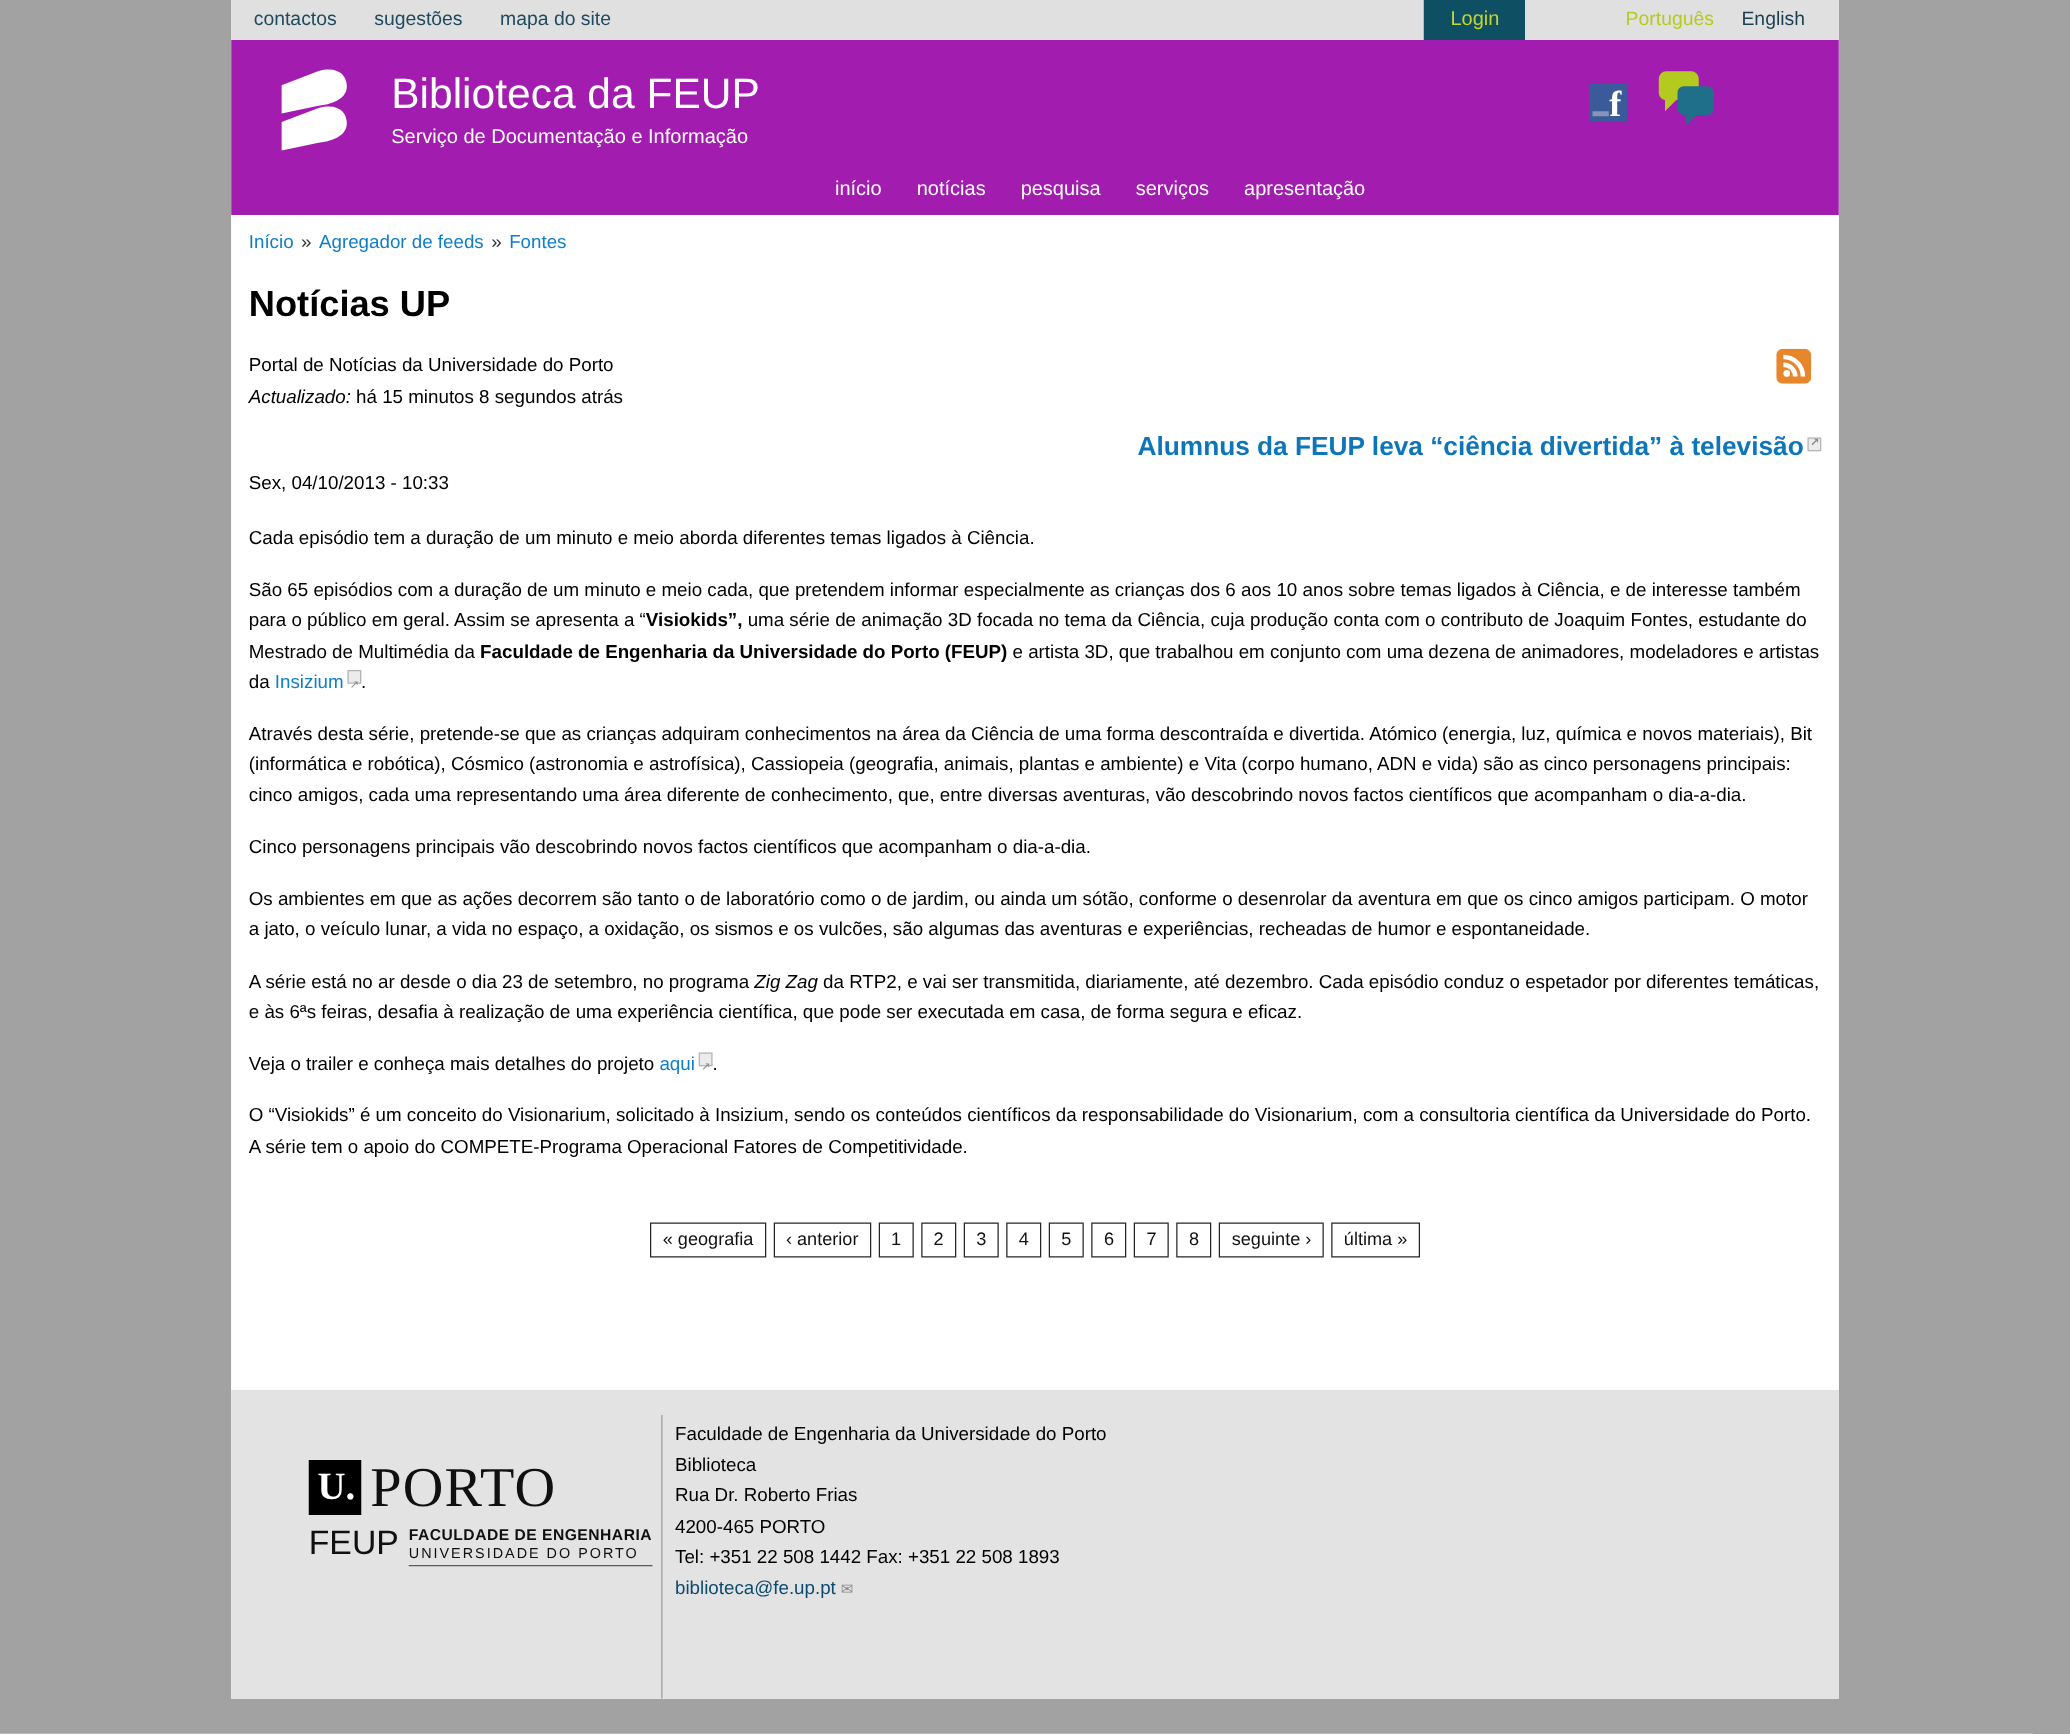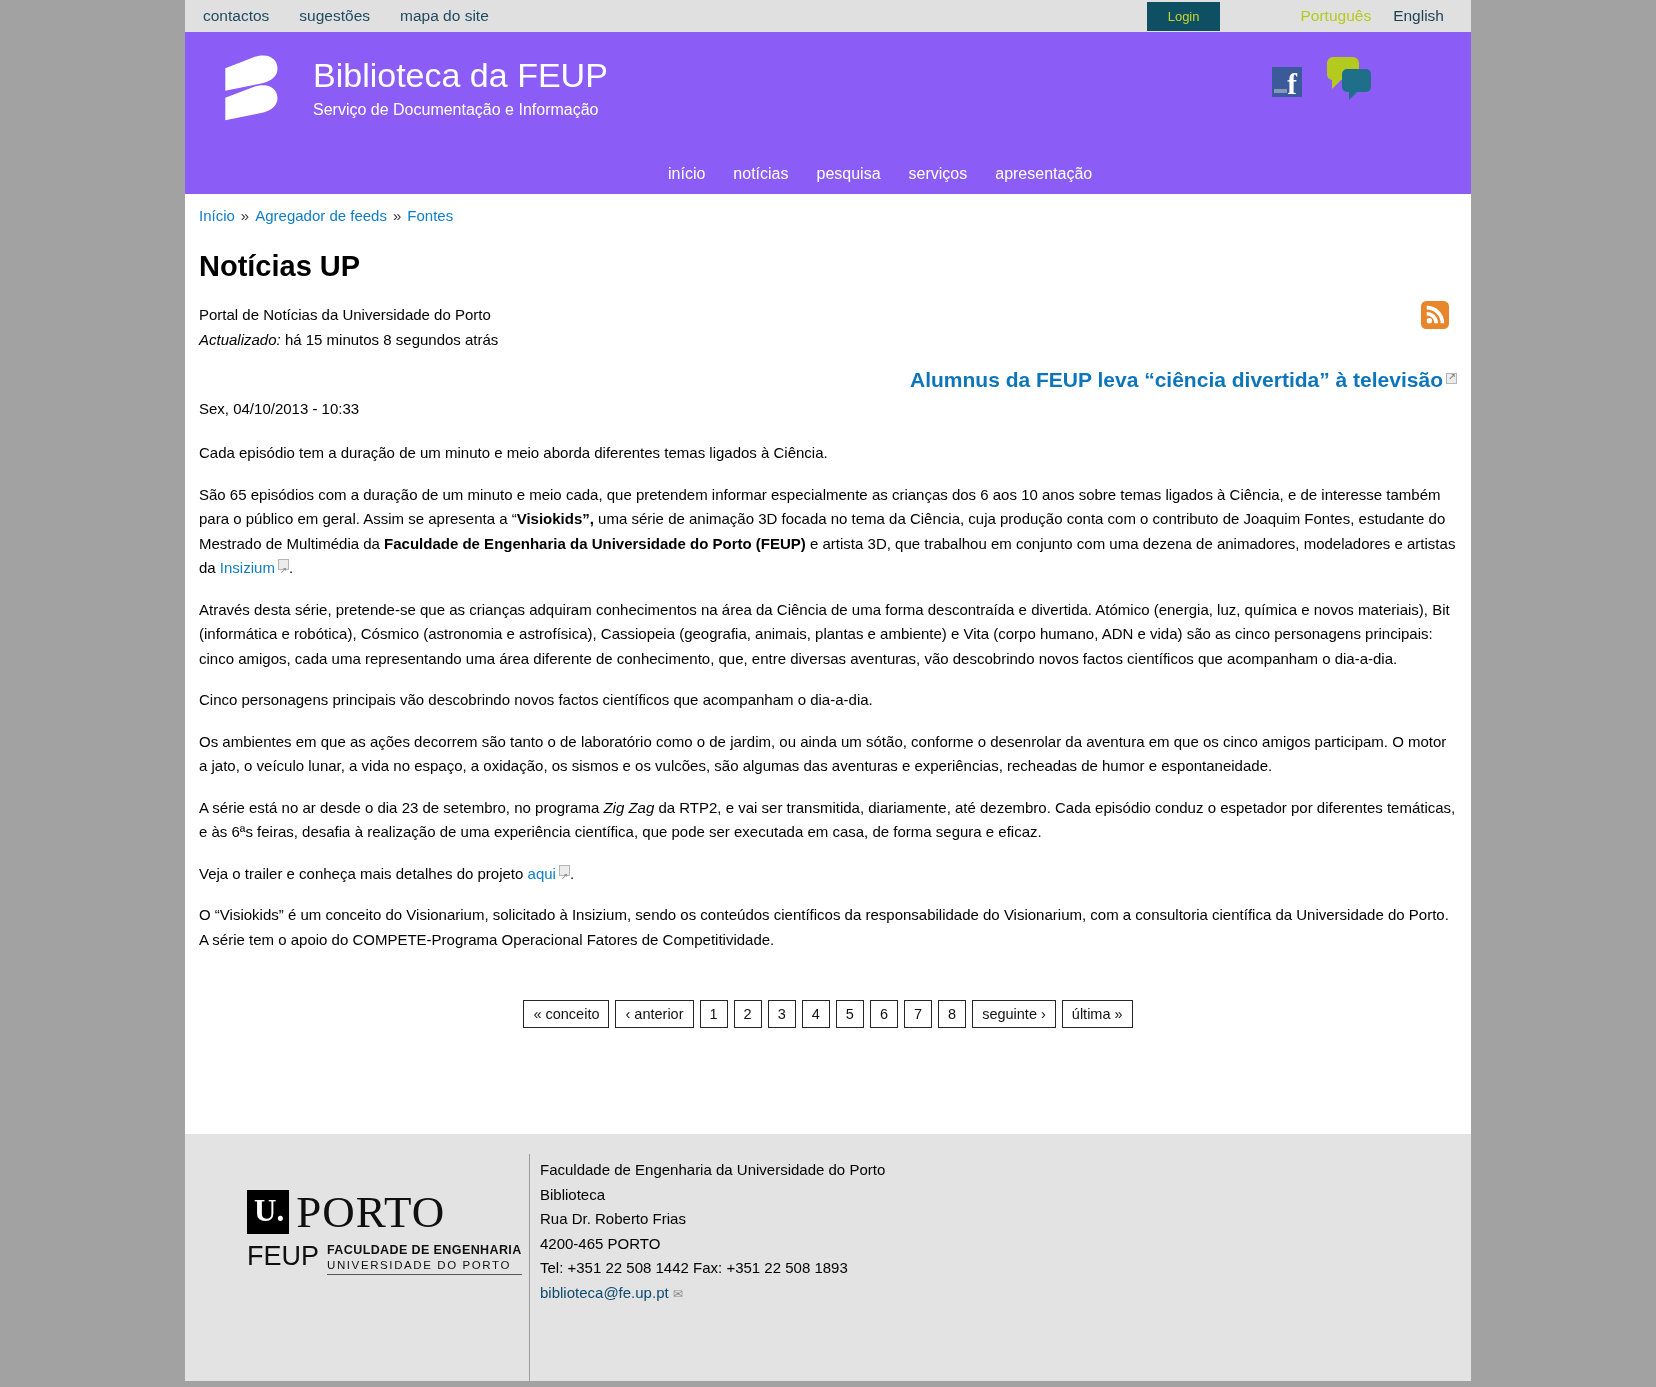--- a/index.html
+++ b/index.html
@@ -17,29 +17,29 @@
   .topbar {
     height:32px; background:#e0e0e0;
     display:flex; align-items:center;
     padding-left:18px; font-size:15.5px;
   }
   .topbar-links { display:flex; gap:30px; }
   .topbar-links a { color:#1f4a5f; text-decoration:none; }
   .topbar-right { margin-left:auto; display:flex; align-items:center; padding-right:27px; }
   .login-btn {
     background:#0e4f64; color:#c6d62f; border:none;
-    font-family:inherit; font-size:13px;
+    font-family:inherit; font-size:16px;
     padding:7px 21px; margin-right:80px; cursor:pointer;
   }
   .lang { text-decoration:none; font-size:15.5px; }
   .lang-pt { color:#b6ca1d; margin-right:22px; }
   .lang-en { color:#1c3f52; }
 
   
-  .header { position:relative; height:162px; background:#8b5cf6; }
+  .header { position:relative; height:140px; background:#a21caf; }
   .brand { display:flex; align-items:flex-start; padding:17px 0 0 33px; }
   .logo { display:block; width:72px; height:80px; }
   .brand-text { margin-left:23px; padding-top:8px; }
   .site-title { color:#fff; font-size:34px; line-height:1.1; text-decoration:none; display:block; }
   .site-subtitle { color:#fff; font-size:16px; margin-top:7px; }
   .social { position:absolute; top:24px; right:99px; display:flex; align-items:flex-start; gap:24px; }
   .fb {
     position:relative; display:block; width:30px; height:30px; margin-top:11px;
     background:#3b5a9a; text-decoration:none; overflow:hidden;
   }
@@ -187,21 +187,21 @@
           <p><span>São 65 episódios com a duração de um minuto e meio cada, que pretendem informar especialmente as crianças dos 6 aos 10 anos sobre temas ligados à Ciência, e de interesse também para o público em geral. Assim se apresenta a “</span><span style="font-weight: bold;">Visiokids”,</span><span> uma série de animação 3D focada no tema da Ciência, cuja produção conta com o contributo de Joaquim Fontes, estudante do Mestrado de Multimédia da </span><span style="font-weight: bold;">Faculdade de Engenharia da Universidade do Porto (FEUP)</span><span> e artista 3D, que trabalhou em conjunto com uma dezena de animadores, modeladores e artistas da </span><a class="link" href="#">Insizium</a><span class="ext"></span><span>.</span></p>
           <p><span>Através desta série, pretende-se que as crianças adquiram conhecimentos na área da Ciência de uma forma descontraída e divertida. Atómico (energia, luz, química e novos materiais), Bit (informática e robótica), Cósmico (astronomia e astrofísica), Cassiopeia (geografia, animais, plantas e ambiente) e Vita (corpo humano, ADN e vida) são as cinco personagens principais: cinco amigos, cada uma representando uma área diferente de conhecimento, que, entre diversas aventuras, vão descobrindo novos factos científicos que acompanham o dia-a-dia.</span></p>
           <p><span>Cinco personagens principais vão descobrindo novos factos científicos que acompanham o dia-a-dia.</span></p>
           <p><span>Os ambientes em que as ações decorrem são tanto o de laboratório como o de jardim, ou ainda um sótão, conforme o desenrolar da aventura em que os cinco amigos participam. O motor a jato, o veículo lunar, a vida no espaço, a oxidação, os sismos e os vulcões, são algumas das aventuras e experiências, recheadas de humor e espontaneidade.</span></p>
           <p><span>A série está no ar desde o dia 23 de setembro, no programa </span><span style="font-style: italic;">Zig Zag</span><span> da RTP2, e vai ser transmitida, diariamente, até dezembro. Cada episódio conduz o espetador por diferentes temáticas, e às 6ªs feiras, desafia à realização de uma experiência científica, que pode ser executada em casa, de forma segura e eficaz.</span></p>
           <p><span>Veja o trailer e conheça mais detalhes do projeto </span><a class="link" href="#">aqui</a><span class="ext"></span><span>.</span></p>
           <p><span>O “Visiokids” é um conceito do Visionarium, solicitado à Insizium, sendo os conteúdos científicos da responsabilidade do Visionarium, com a consultoria científica da Universidade do Porto. A série tem o apoio do COMPETE-Programa Operacional Fatores de Competitividade.</span></p>
         </div>
     </article>
 
-    <div class="pagination" id="pagination"><a href="#">« conceito</a><a href="#">‹ anterior</a><a href="#">1</a><a href="#">2</a><span class="pg active">3</span><a href="#">4</a><a href="#">5</a><a href="#">6</a><a href="#">7</a><a href="#">8</a><a href="#">seguinte ›</a><a href="#">última »</a></div>
+    <div class="pagination" id="pagination"><a href="#">« geografia</a><a href="#">‹ anterior</a><a href="#">1</a><a href="#">2</a><span class="pg active">3</span><a href="#">4</a><a href="#">5</a><a href="#">6</a><a href="#">7</a><a href="#">8</a><a href="#">seguinte ›</a><a href="#">última »</a></div>
   </main>
 
   <footer class="footer">
     <div class="footer-left">
       <div class="uporto-logo">
         <div class="uporto-row">
           <span class="u-sq">U.</span>
           <span class="porto">PORTO</span>
         </div>
         <div class="feup-row">

